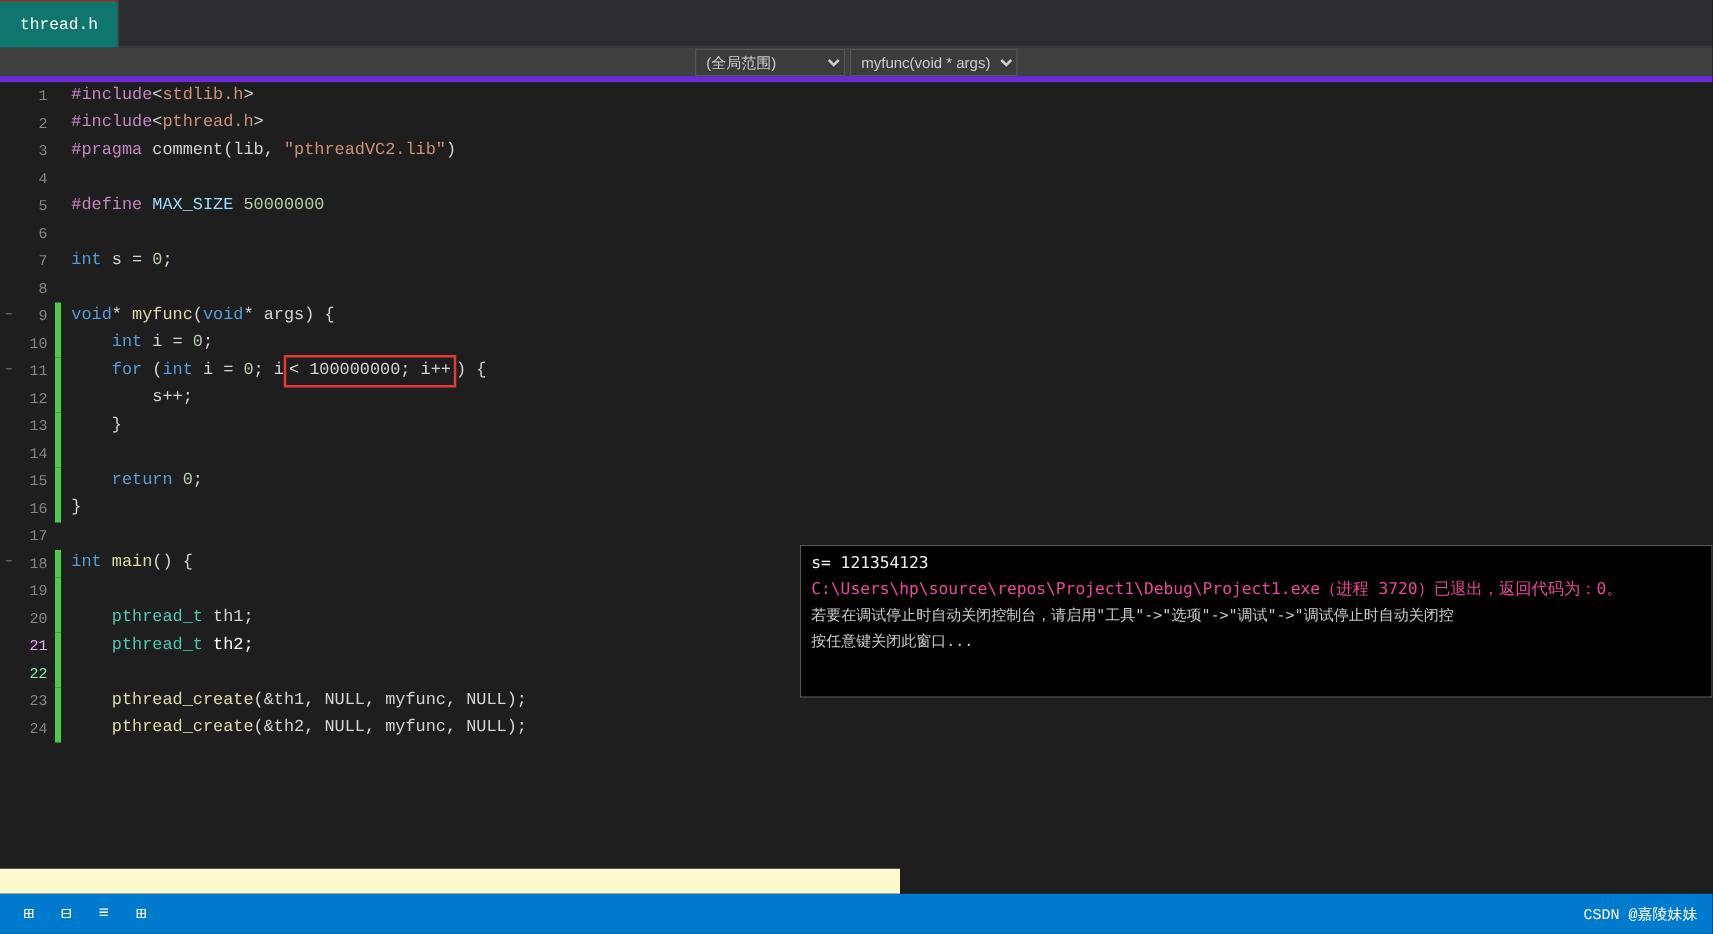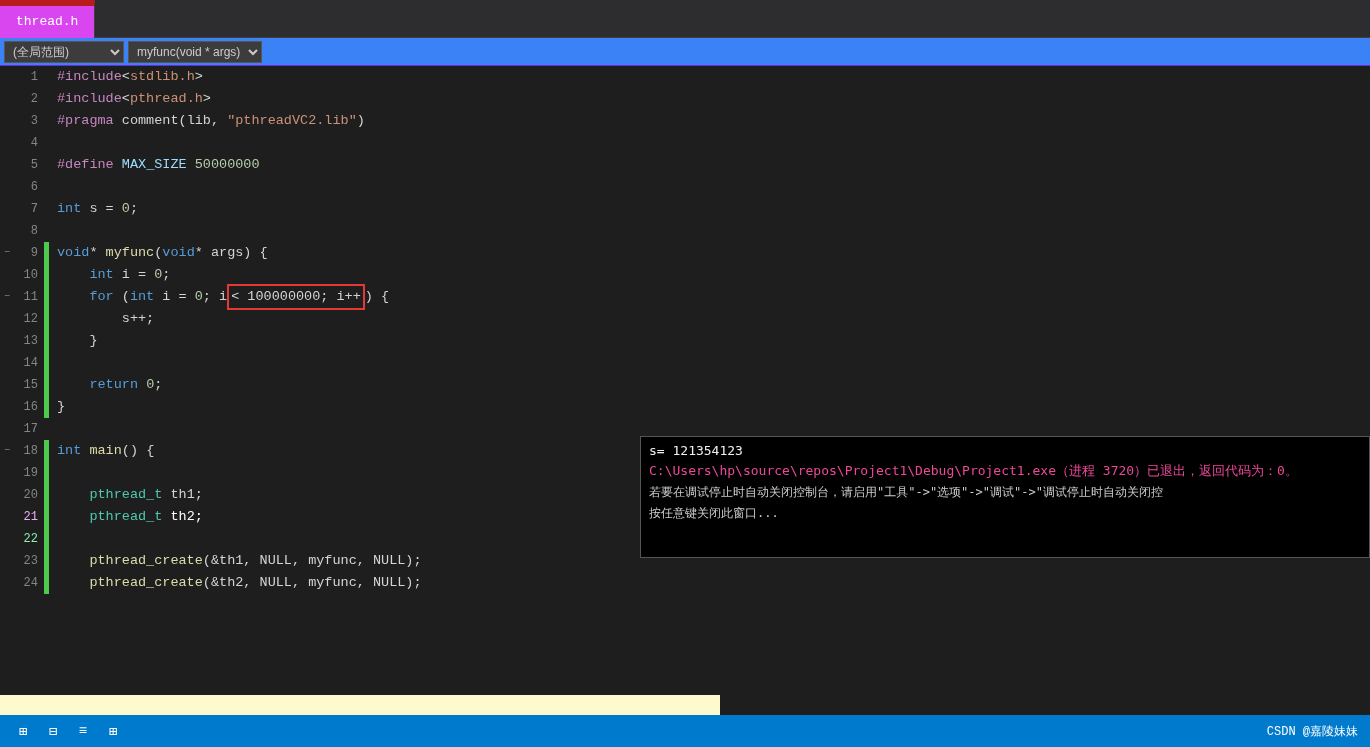--- a/index.html
+++ b/index.html
@@ -28,34 +28,35 @@
       background: #2d2d30;
       color: #ccc;
       padding: 0 16px;
       height: 38px;
       display: flex;
       align-items: center;
       font-size: 13px;
       border-right: 1px solid #3f3f46;
     }
     .tab.active {
-      background: #d946ef;
-      color: #fff;
-      border-top: 6px solid #b91c1c;
+      background: #0f766e;
+      color: #fff;
+      border-top: 1px solid #b91c1c;
     }
 
     
     .nav-bar {
       height: 28px;
-      background: #3b82f6;
-      display: flex;
-      align-items: center;
-      border-bottom: 1px solid #6d28d9;
+      background: #404040;
+      display: flex;
+      align-items: center;
+      border-bottom: 5px solid #6d28d9;
       padding: 0 4px;
       gap: 4px;
+      justify-content: center;
     }
     .nav-dropdown-wrap {
       position: relative;
       display: inline-flex;
       align-items: center;
     }
     .nav-dropdown-wrap select {
       height: 22px;
       background: #3c3c3c;
       border: 1px solid #555;

